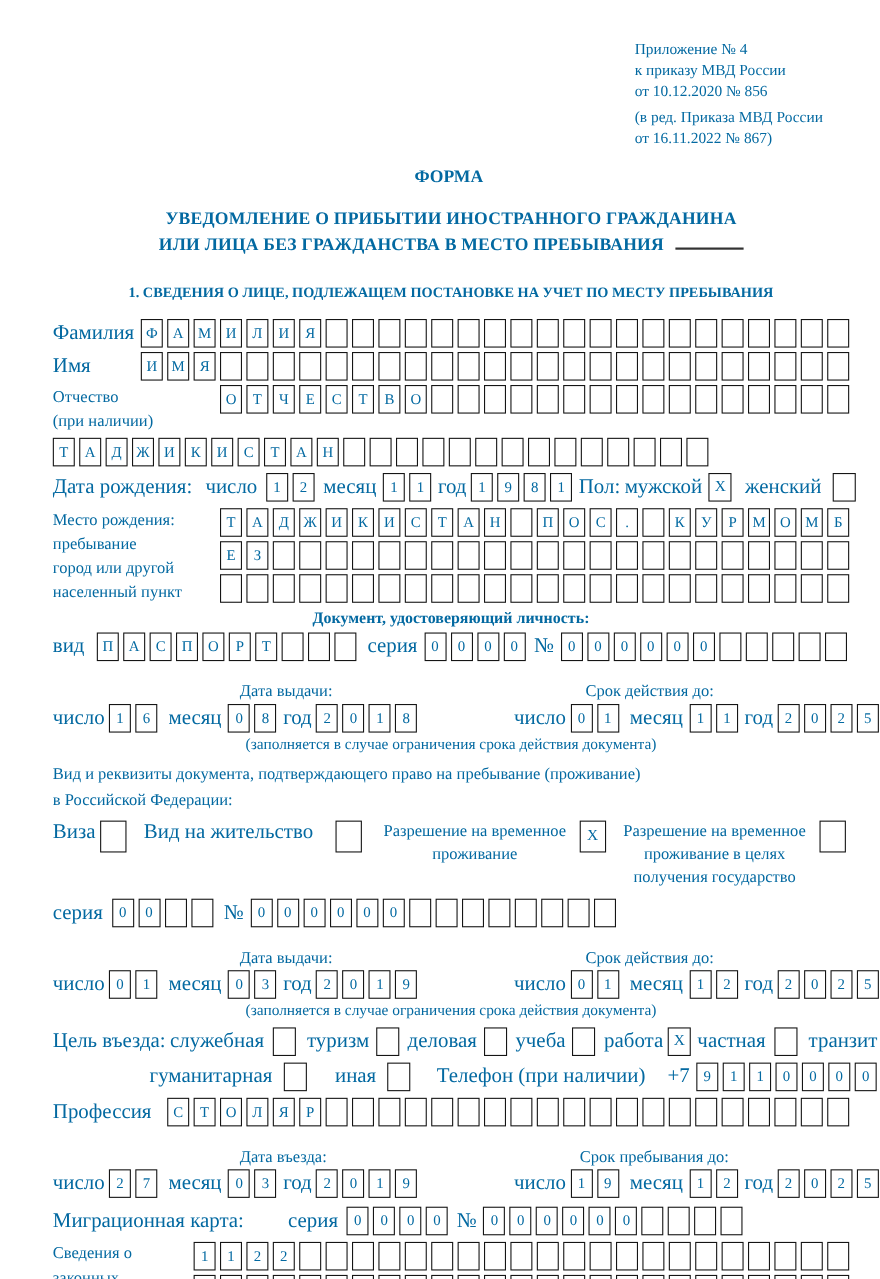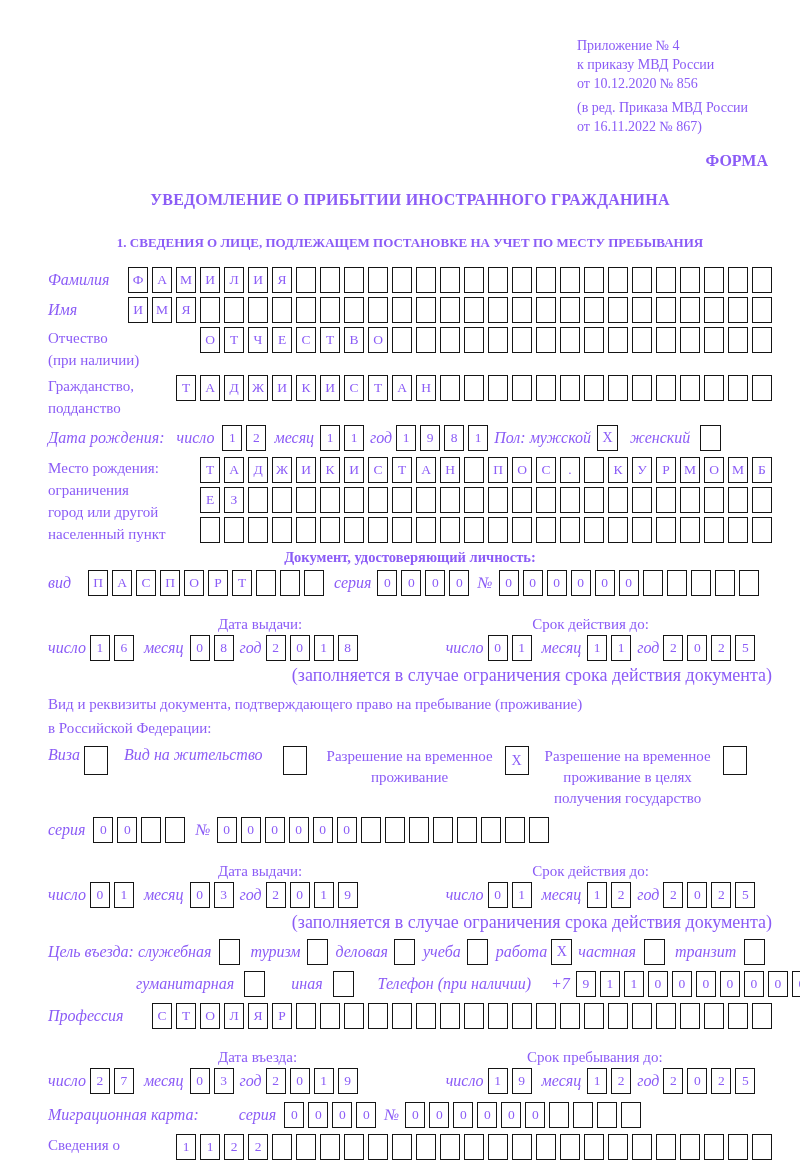--- a/index.html
+++ b/index.html
@@ -1,33 +1,33 @@
 <!DOCTYPE html>
 <html lang="ru"><head>
 <meta charset="utf-8">
 <style>
   html,body{margin:0;padding:0;background:#fff;}
   .page{
     position:relative;
     width:800px;height:1163px;
     box-sizing:border-box;
     padding:36px 28px 0 48px;
-    background:#fff;color:#8b5cf6;
+    background:#fff;color:#0369a1;
     font-family:"Liberation Serif","DejaVu Serif",serif;
     overflow:hidden;
   }
   .hdr-note{width:195px;margin-left:auto;font-size:14px;line-height:19px;}
   .hdr-note .gap{height:5px;}
-  .forma{margin-top:16px;text-align:right;font-weight:bold;font-size:16px;padding-right:4px;}
+  .forma{margin-top:16px;text-align:center;font-weight:bold;font-size:16px;padding-right:4px;}
   .title{margin-top:18px;text-align:center;font-weight:bold;font-size:16px;line-height:23px;letter-spacing:.2px;}
   .blank-line{display:inline-block;width:62px;border-bottom:2px solid #333;margin-left:10px;vertical-align:baseline;}
   .sec-head{margin-top:24px;text-align:center;font-weight:bold;font-size:13px;margin-bottom:16px;}
   .row{display:flex;align-items:center;margin-bottom:4px;}
   .row.top{align-items:flex-start;}
-  .lbl{font-size:16px;white-space:nowrap;font-style:italic;}
+  .lbl{font-size:19px;white-space:nowrap;}
   .stack{display:flex;flex-direction:column;font-size:15px;line-height:22px;}
   .stack.center{text-align:center;line-height:21px;}
   .w80{width:80px;flex:none;}
   .w104{width:104px;flex:none;}
   .w128{width:128px;flex:none;}
   .w152{width:152px;flex:none;}
   .w40{width:40px;flex:none;}
   .cells{display:flex;gap:4px;flex:none;}
   .cell{
     box-sizing:border-box;flex:none;
@@ -41,21 +41,21 @@
     display:inline-flex;align-items:center;justify-content:center;
     font-size:14px;background:#fff;
   }
   .cbox.big{width:24px;height:29px;}
   .ml4{margin-left:4px;}.ml6{margin-left:6px;}.ml8{margin-left:8px;}
   .ml10{margin-left:10px;}.ml12{margin-left:12px;}.ml14{margin-left:26px;}
   .ml16{margin-left:16px;}.ml20{margin-left:20px;}.ml24{margin-left:24px;}
   .ml40{margin-left:40px;}.ml88{margin-left:88px;}.ml170{margin-left:170px;}.ml230{margin-left:230px;}
   .dgroup{display:flex;align-items:center;}
   .dates-head{margin-top:20px;margin-bottom:2px;font-size:15px;display:flex;}
-  .note-right{width:100%;text-align:right;font-size:18px;margin:1px 0 6px 0;}
+  .note-right{width:100%;text-align:center;font-size:14px;margin:1px 0 6px 0;}
   .intro{font-size:15px;line-height:24px;margin-top:4px;}
   .doc-head{margin-top:4px;margin-bottom:4px;text-align:center;font-weight:bold;font-size:14.5px;}
   .stackcells{display:flex;flex-direction:column;gap:4px;}
   .mt6{margin-top:6px;}.mt8{margin-top:8px;}
 </style>
 </head>
 <body>
 
 <div class="page">
 
@@ -65,20 +65,21 @@
     <div>от 10.12.2020 № 856</div>
     <div class="gap"></div>
     <div>(в ред. Приказа МВД России</div>
     <div>от 16.11.2022 № 867)</div>
   </div>
 
   <div class="forma">ФОРМА</div>
 
   <div class="title">
     <div>УВЕДОМЛЕНИЕ О ПРИБЫТИИ ИНОСТРАННОГО ГРАЖДАНИНА</div>
+    <div><span>ИЛИ ЛИЦА БЕЗ ГРАЖДАНСТВА В МЕСТО ПРЕБЫВАНИЯ</span><span class="blank-line"></span></div>
   </div>
 
   <div class="sec-head">1. СВЕДЕНИЯ О ЛИЦЕ, ПОДЛЕЖАЩЕМ ПОСТАНОВКЕ НА УЧЕТ ПО МЕСТУ ПРЕБЫВАНИЯ</div>
 
   <div class="row">
     <span class="lbl w80">Фамилия</span>
     <span class="cells">
         <span class="cell">Ф</span>
         <span class="cell">А</span>
         <span class="cell">М</span>
@@ -169,24 +170,20 @@
         <span class="cell"></span>
         <span class="cell"></span>
         <span class="cell"></span>
         <span class="cell"></span>
         <span class="cell"></span>
         <span class="cell"></span>
       </span>
   </div>
 
   <div class="row top">
-    <span class="stack w128">
-      <span>Гражданство,</span>
-      <span>подданство</span>
-    </span>
     <span class="cells">
         <span class="cell">Т</span>
         <span class="cell">А</span>
         <span class="cell">Д</span>
         <span class="cell">Ж</span>
         <span class="cell">И</span>
         <span class="cell">К</span>
         <span class="cell">И</span>
         <span class="cell">С</span>
         <span class="cell">Т</span>
@@ -231,21 +228,21 @@
     <span class="lbl ml6">Пол:</span>
     <span class="lbl ml4">мужской</span>
     <span class="cbox ml6">X</span>
     <span class="lbl ml12">женский</span>
     <span class="cbox ml10"></span>
   </div>
 
   <div class="row top mt6">
     <span class="stack w152">
       <span>Место рождения:</span>
-      <span>ограничения</span>
+      <span>пребывание</span>
       <span>город или другой</span>
       <span>населенный пункт</span>
     </span>
     <span class="stackcells">
       <span class="cells">
           <span class="cell">Т</span>
           <span class="cell">А</span>
           <span class="cell">Д</span>
           <span class="cell">Ж</span>
           <span class="cell">И</span>

